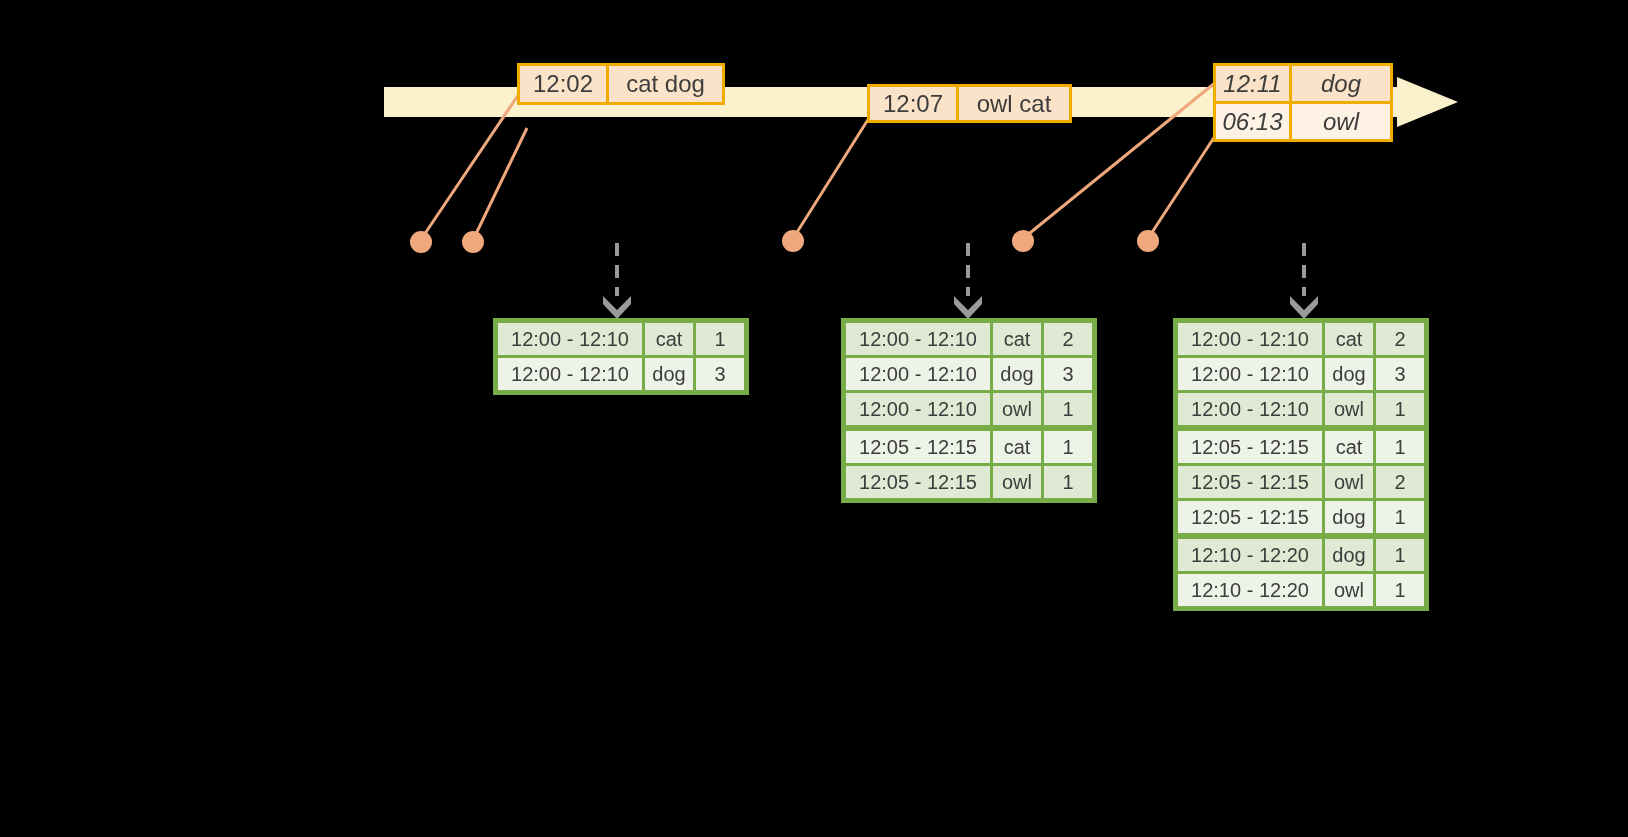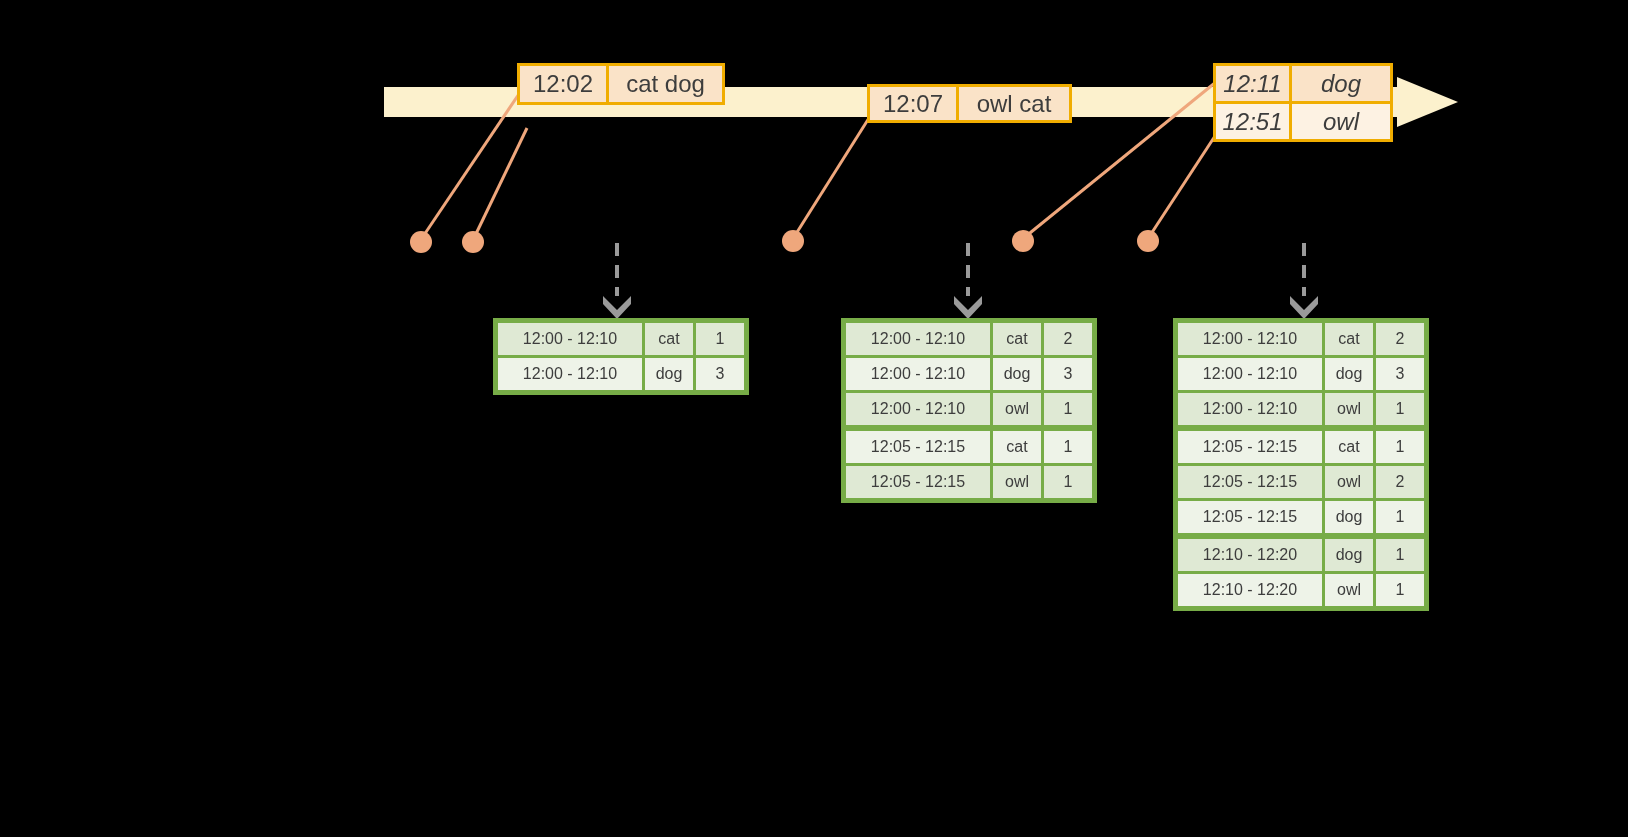--- a/index.html
+++ b/index.html
@@ -29,21 +29,21 @@
   .e-dark{background:var(--event-row-dark,#fae3c8);}
   .e-light{background:var(--event-row-light,#fdf2e3);}
 
   .result-table{position:absolute;top:318px;background:var(--result-border,#77ac47);padding:5px;}
   #rtable1{left:493px;}
   #rtable2{left:841px;}
   #rtable3{left:1173px;}
   .r-row{display:grid;grid-template-columns:144px 48px 48px;column-gap:3px;height:32px;margin-top:3px;}
   .r-row:first-child{margin-top:0;}
   .r-row.gs{margin-top:6px;}
-  .r-cell{display:flex;align-items:center;justify-content:center;font-size:16px;}
+  .r-cell{display:flex;align-items:center;justify-content:center;font-size:20px;}
   .r-dark .r-cell{background:var(--result-row-dark,#dfe9d4);}
   .r-light .r-cell{background:var(--result-row-light,#eef3e8);}
 </style>
 </head>
 <body>
 
 <div class="canvas">
 
   <svg class="connectors" width="1628" height="837" viewBox="0 0 1628 837">
 
@@ -83,21 +83,21 @@
       <div class="e-cell e-dark">owl cat</div>
     </div>
   </div>
 
   <div class="event-box" id="ebox3">
     <div class="e-row">
       <div class="e-cell e-dark">12:11</div>
       <div class="e-cell e-dark">dog</div>
     </div>
     <div class="e-row">
-      <div class="e-cell e-light">12:51</div>
+      <div class="e-cell e-light">06:13</div>
       <div class="e-cell e-light">owl</div>
     </div>
   </div>
 
   <div class="result-table" id="rtable1">
       <div class="r-row r-dark">
         <div class="r-cell">12:00 - 12:10</div>
         <div class="r-cell">cat</div>
         <div class="r-cell">1</div>
       </div>

